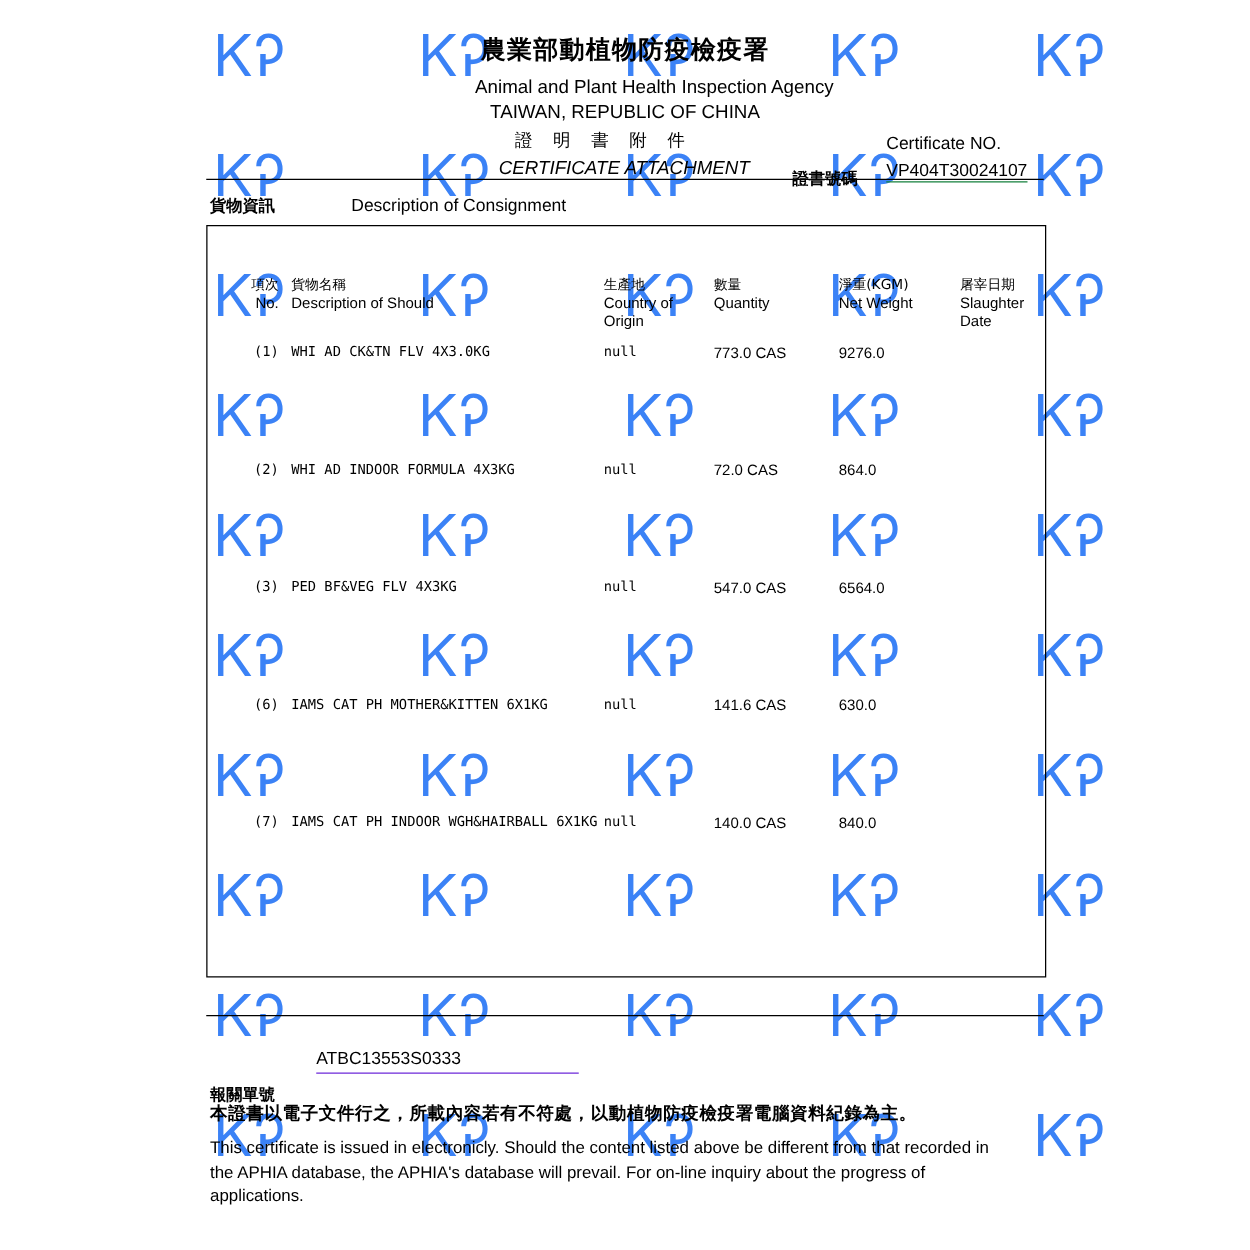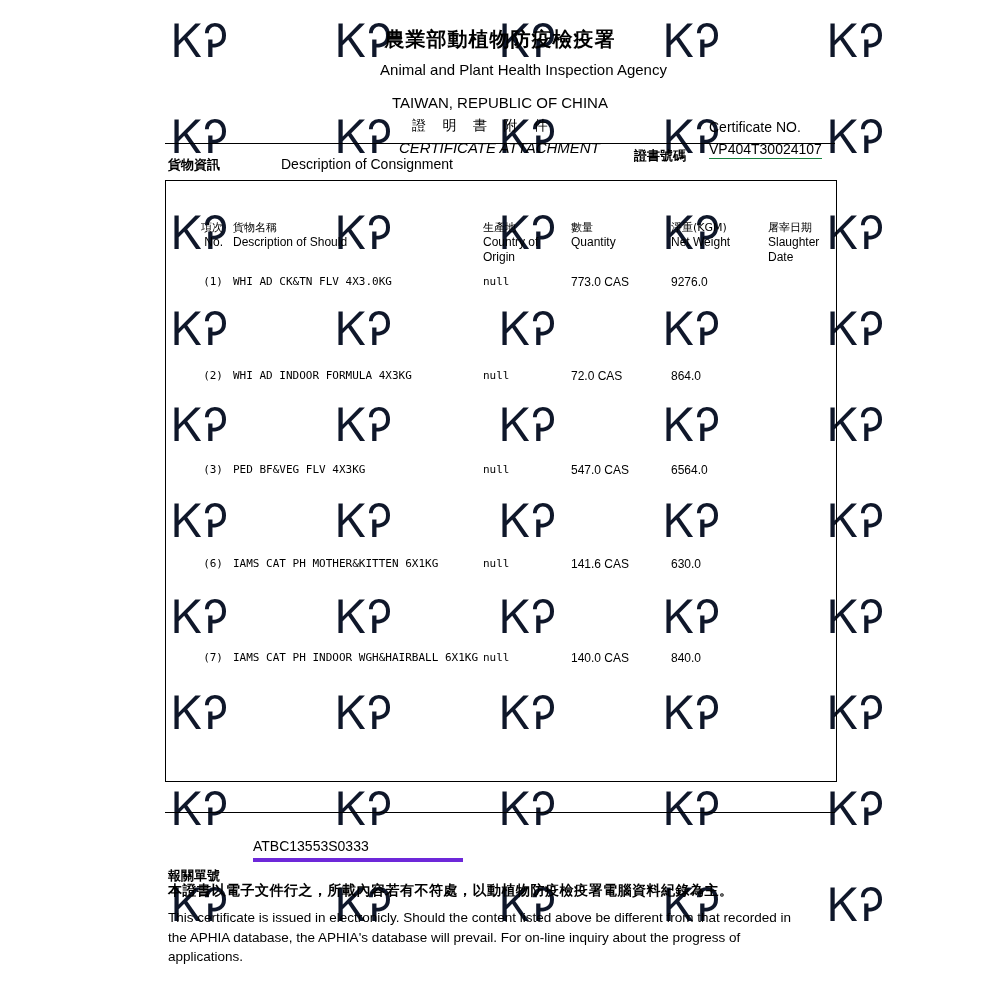--- a/index.html
+++ b/index.html
@@ -20,23 +20,23 @@
   .watermark-layer {
     position: absolute;
     top: 0; left: 0;
     width: 1000px;
     height: 1000px;
     z-index: 0;
     pointer-events: none;
   }
   .wm {
     position: absolute;
-    font-family: Liberation Mono, monospace;
+    font-family: Liberation Sans, sans-serif;
     font-size: 46px;
-    color: #0f172a;
+    color: #3b82f6;
     line-height: 1;
     user-select: none;
   }
 
   .page {
     position: absolute;
     top: 0; left: 0;
     width: 1000px;
     height: 1000px;
     z-index: 1;
@@ -57,21 +57,21 @@
     font-size: 15px;
     margin-top: 8px;
     padding-left: 47px;
   }
   .hdr-en2 {
     font-size: 14px;
     margin-top: 3px;
   }
   .hdr-en3 {
     font-size: 15px;
-    margin-top: 16px;
+    margin-top: 3px;
   }
 
   
   .cert-row {
     position: relative;
     height: 44px;
     margin-top: 6px;
   }
   .cert-att-cn {
     position: absolute;
@@ -197,21 +197,21 @@
     font-family: Liberation Mono, monospace;
     font-size: 13px;
     font-weight: bold;
   }
   .decl-val {
     position: absolute;
     left: 253px;
     top: 838px;
     width: 210px;
     font-size: 14px;
-    border-bottom: 4px solid #6d28d9;
+    border-bottom: 1px solid #6d28d9;
     padding-bottom: 4px;
   }
   .note-cn {
     position: absolute;
     left: 168px;
     top: 882px;
     font-family: "DejaVu Sans", sans-serif;
     font-size: 14px;
     font-weight: bold;
     letter-spacing: 0.5px;

